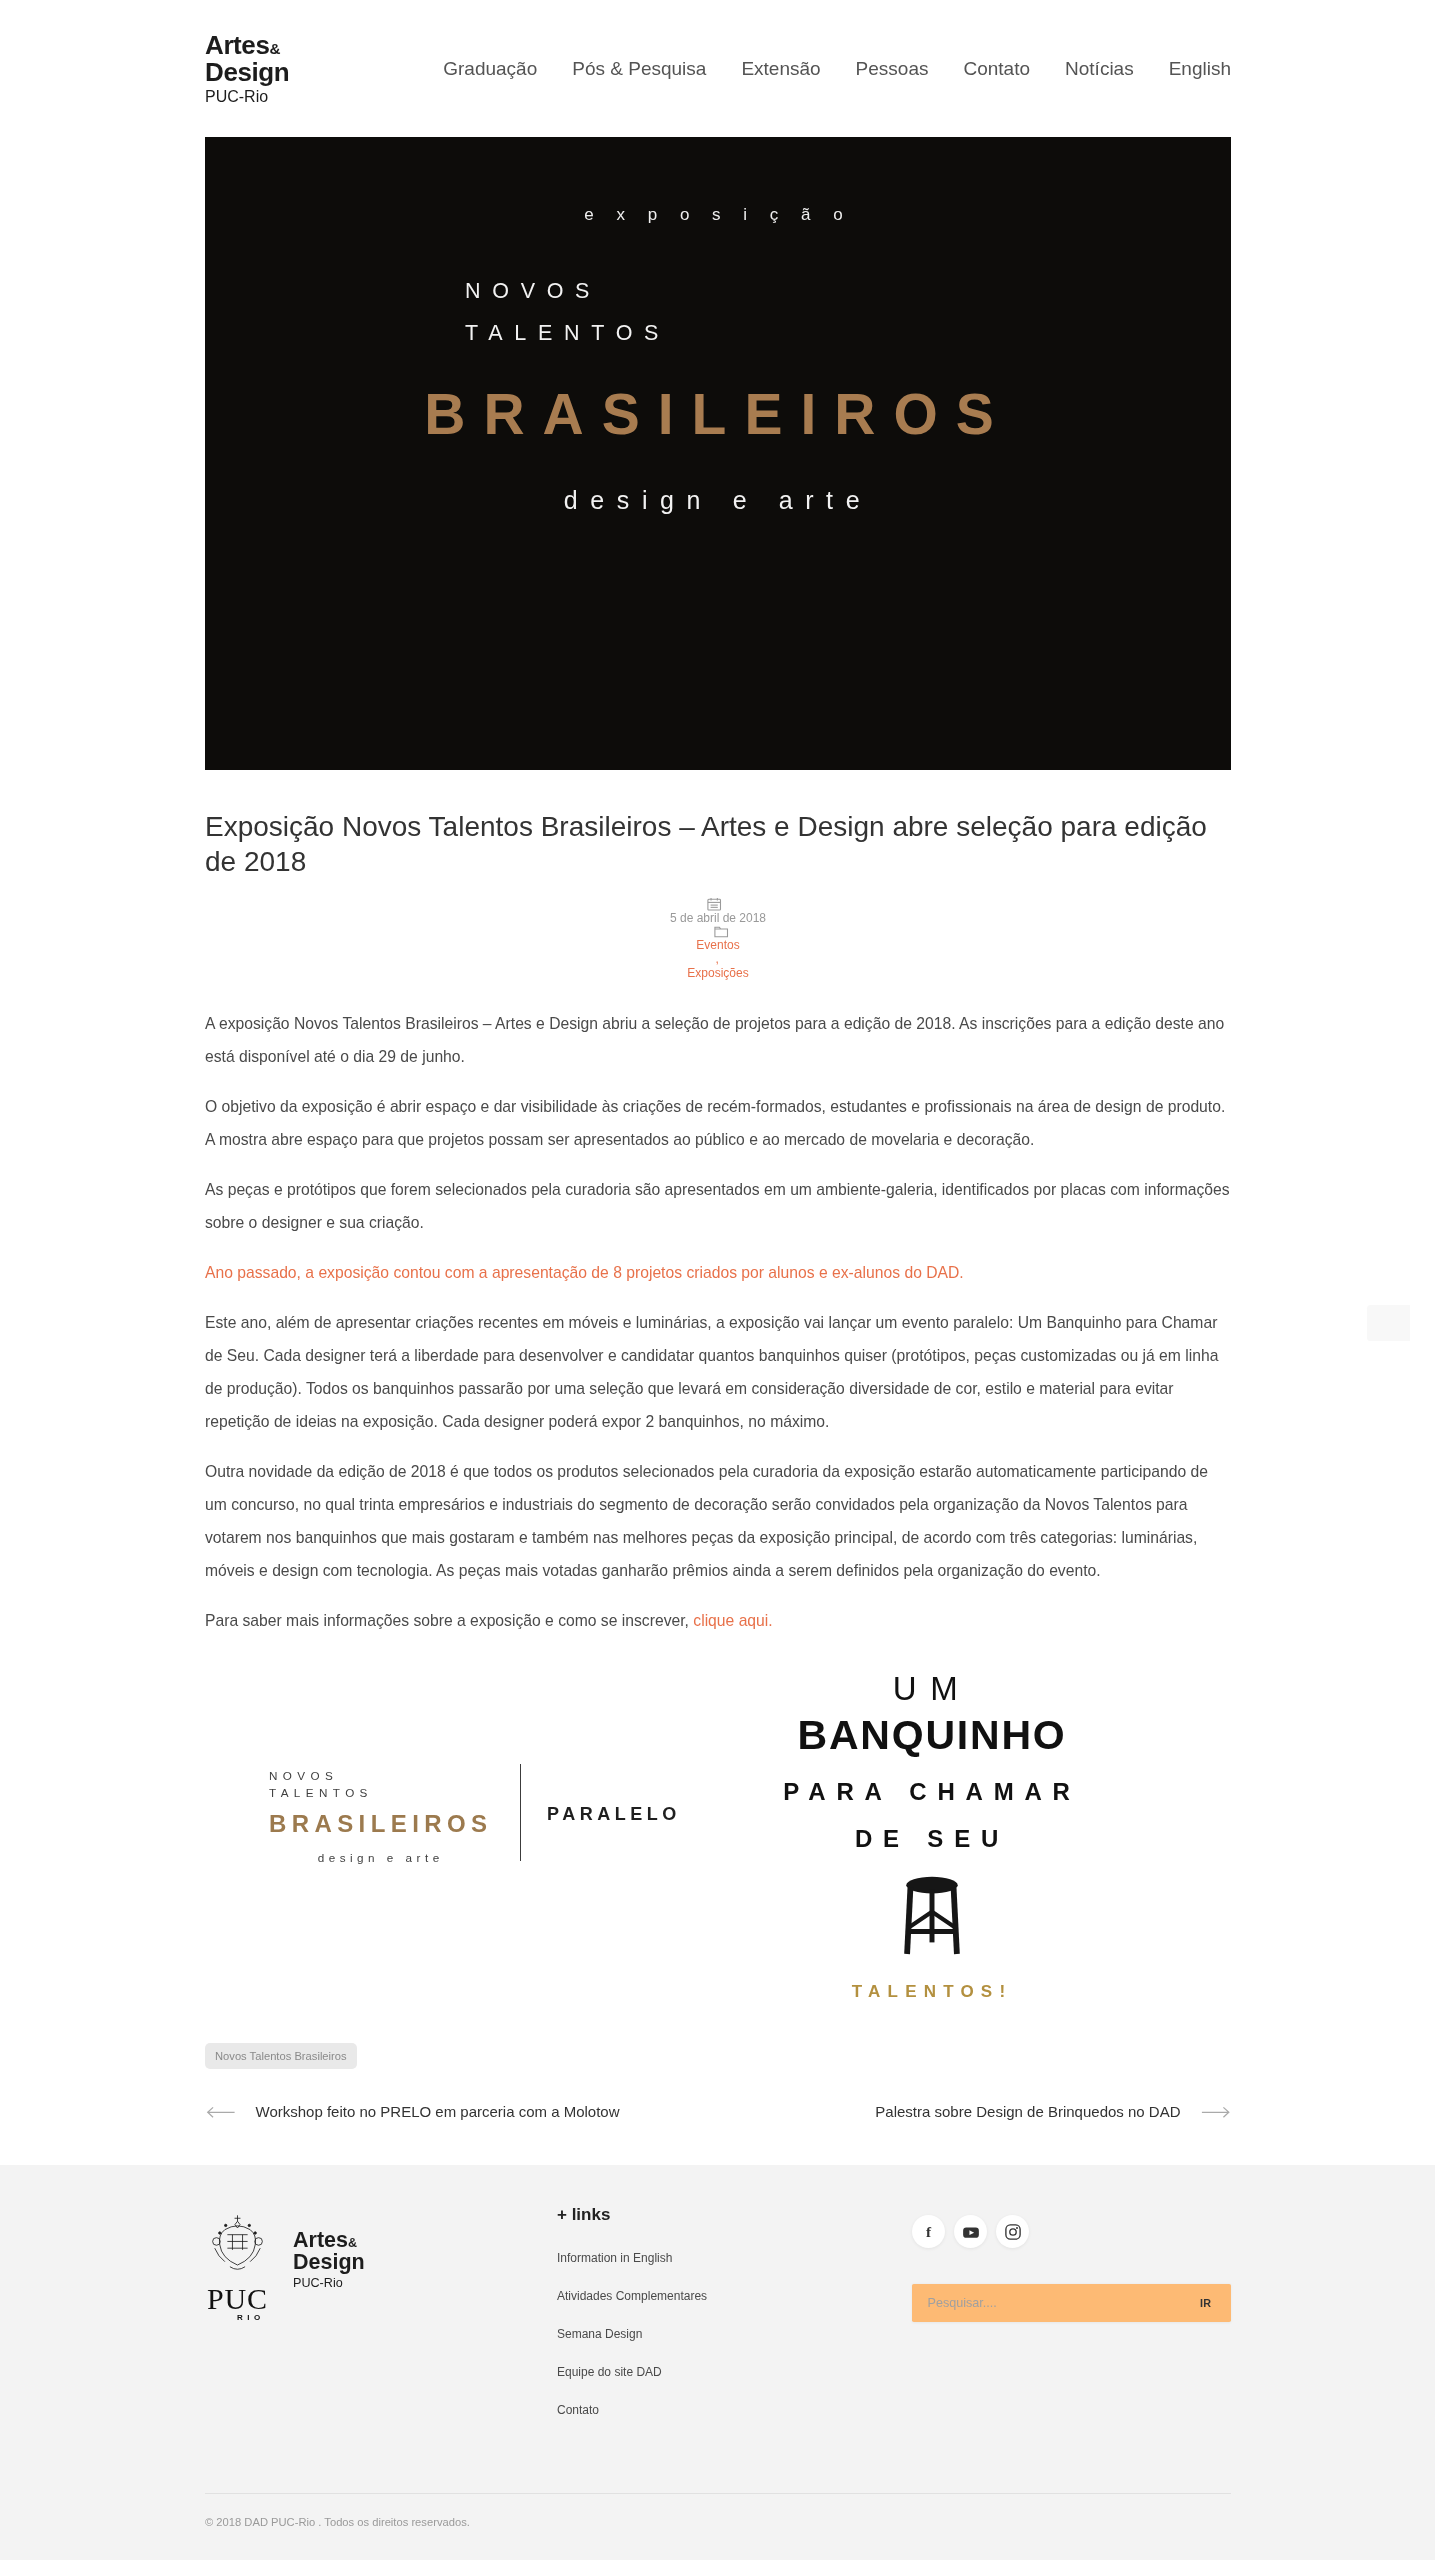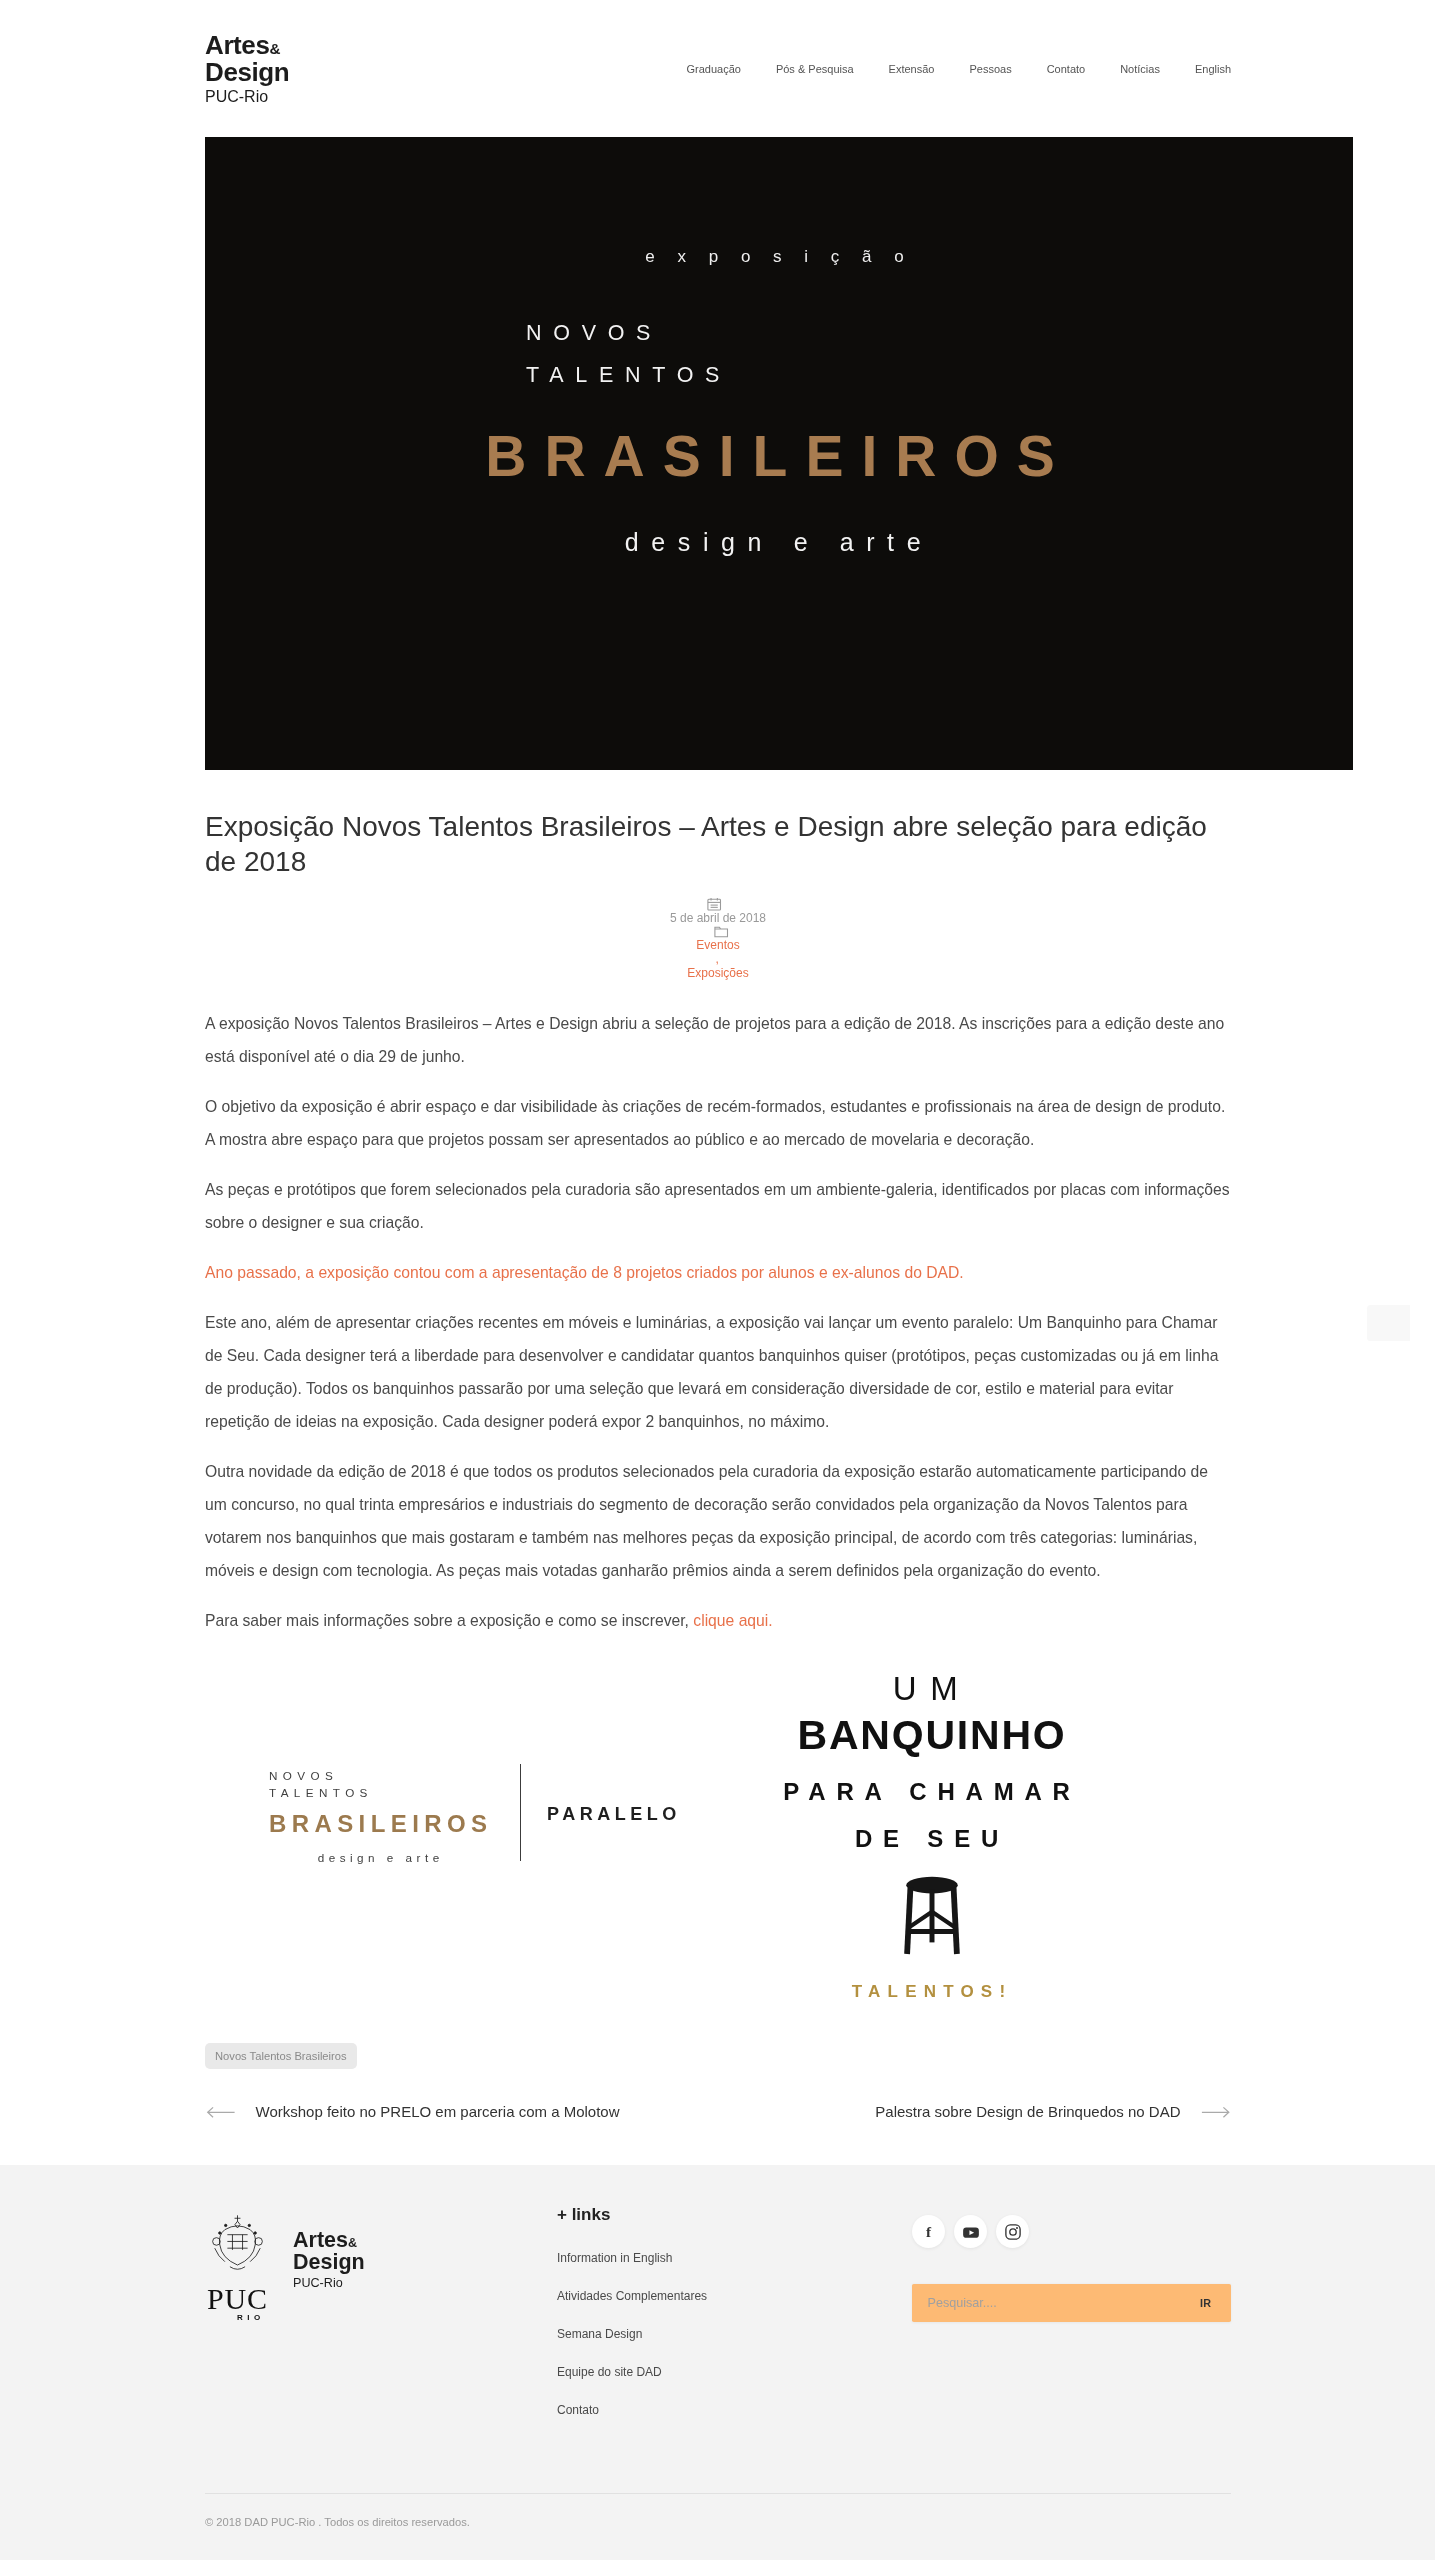--- a/index.html
+++ b/index.html
@@ -9,24 +9,24 @@
   .container { width:1026px; margin:0 auto; }
 
   
   .header-inner { display:flex; align-items:center; justify-content:space-between; height:137px; }
   .logo { color:#1d1d1d; line-height:1; display:block; }
   .logo-line1 { font-size:26px; font-weight:700; letter-spacing:-0.4px; }
   .logo-amp { font-size:15.3px; font-weight:700; }
   .logo-line2 { font-size:26px; font-weight:700; margin-top:0.9px; letter-spacing:-0.4px; }
   .logo-line3 { font-size:16px; font-weight:400; margin-top:3.6px; }
   nav { display:flex; align-items:center; }
-  nav a { font-size:11px; color:#545454; margin-left:35px; }
-
-  
-  .hero { width:1148px; height:633px; background:#0d0c0a; overflow:hidden; text-align:center; padding-top:110px; }
+  nav a { font-size:19px; color:#545454; margin-left:35px; }
+
+  
+  .hero { width:1026px; height:633px; background:#0d0c0a; overflow:hidden; text-align:center; padding-top:68px; }
   .hero-kicker { font-size:17px; letter-spacing:9px; color:#efefef; font-weight:500; }
   .hero-block { width:664px; margin:45px auto 0; text-align:left; padding-left:79px; }
   .hero-line { font-size:21.5px; letter-spacing:11.7px; color:#f2f2f2; line-height:42px; font-weight:400; }
   .hero-big { font-size:57px; font-weight:700; letter-spacing:18px; color:#a87c50; margin-top:27px; white-space:nowrap; }
   .hero-tagline { font-size:25px; letter-spacing:12.6px; color:#f2f2f2; margin-top:39px; }
 
   
   h1 { font-size:28px; font-weight:400; color:#333; line-height:35px; margin:39px 0 0; }
   .meta { display:flex; align-items:center; margin-top:18px; margin-bottom:27px; font-size:12px; color:#999;flex-direction:column; }
   .meta .icon { display:inline-flex; margin-right:7.2px; }

